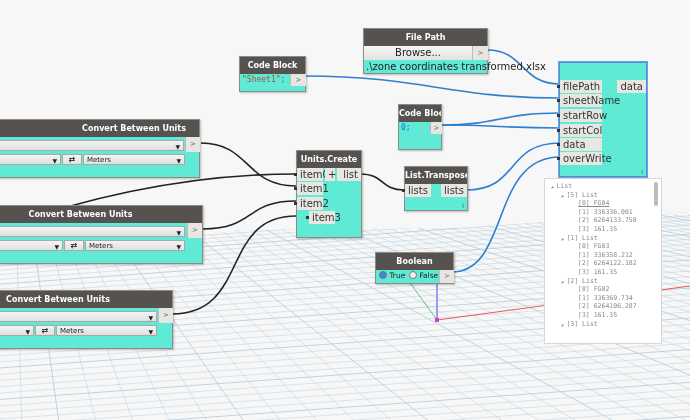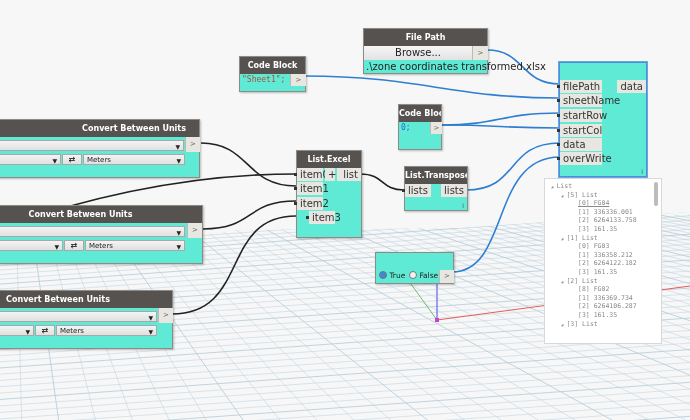--- a/index.html
+++ b/index.html
@@ -294,38 +294,39 @@
     </div>
   <div class="out-btn" style="left:159px;top:17px;width:14px;height:15px;line-height:15px;">&gt;</div>
   <div class="dropdown" style="left:0;top:34px;width:35px;">
       <span class="caret">▼</span>
     </div>
   <div class="swap-btn" style="left:36px;top:34px;width:20px;">⇄</div>
   <div class="dropdown" style="left:57px;top:34px;width:101px;"><span>Meters</span><span class="caret">▼</span></div>
 </div>
 
 <div class="node" style="left:296px;top:150px;width:64px;height:86px;">
-  <div class="node-title">List.Excel</div>
+  <div class="node-title">Units.Create</div>
   <div class="port port-in" style="left:0;top:17px;width:20px;">item0</div>
   <div class="port port-in" style="left:0;top:31px;width:20px;">item1</div>
   <div class="port port-in" style="left:0;top:46px;width:20px;">item2</div>
   <div class="port port-in" style="left:12px;top:60px;width:20px;">item3</div>
   <div class="port" style="left:28px;top:17px;width:4px;text-align:center;">+</div>
   <div class="port" style="left:40px;top:17px;width:4px;text-align:center;">-</div>
   <div class="port" style="right:0;top:17px;">list</div>
 </div>
 
 <div class="node" style="left:404px;top:166px;width:62px;height:43px;">
   <div class="node-title">List.Transpose</div>
   <div class="port port-in" style="left:0;top:17px;">lists</div>
   <div class="port" style="right:0;top:17px;">lists</div>
   <div class="tiny-mark" style="right:3px;bottom:1px;">l</div>
 </div>
 
 <div class="node" style="left:375px;top:252px;width:77px;height:30px;">
+  <div class="node-title">Boolean</div>
   <div style="position:absolute;left:3px;top:18px;font-size:7.5px;color:#222;white-space:nowrap;text-align:center;">
     <span style="display:inline-block;width:6px;height:6px;border-radius:50%;background:#3a8ad8;border:1px solid #777;vertical-align:-1px;"></span>
     <span>True</span>
   </div>
   <div style="position:absolute;left:33px;top:18px;font-size:7.5px;color:#222;white-space:nowrap;">
     <span style="display:inline-block;width:6px;height:6px;border-radius:50%;background:#f2f2f2;border:1px solid #777;vertical-align:-1px;"></span>
     <span>False</span>
   </div>
   <div class="out-btn" style="left:63px;top:17px;width:14px;height:13px;line-height:13px;">&gt;</div>
 </div>

